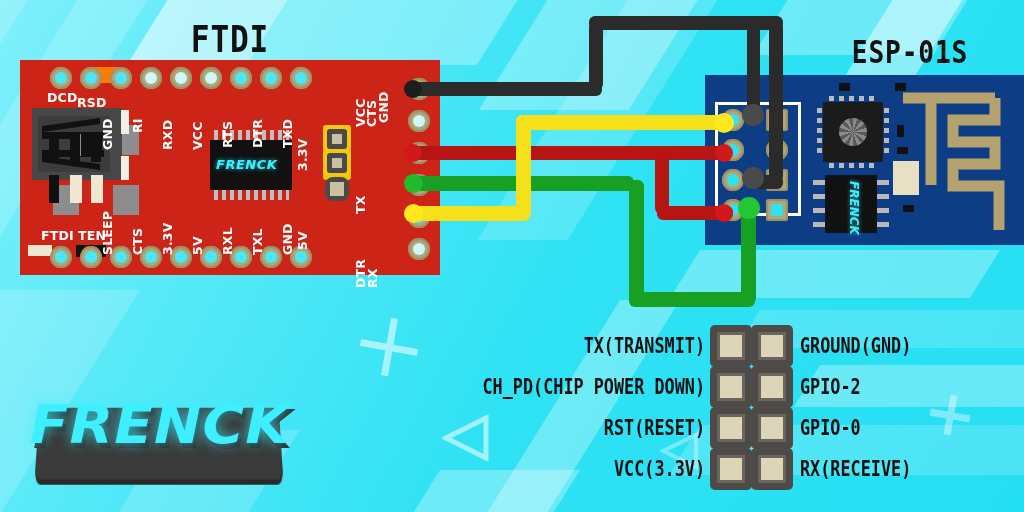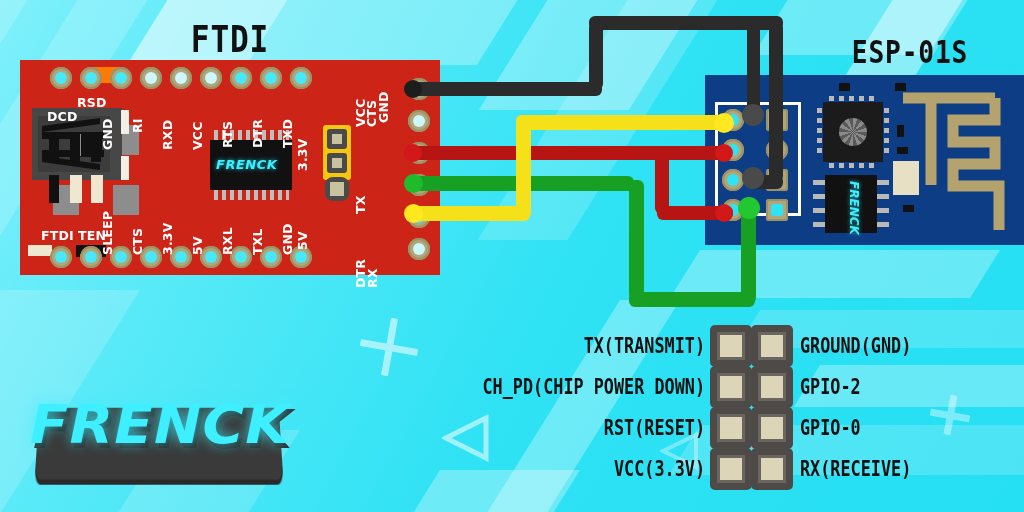--- a/index.html
+++ b/index.html
@@ -225,21 +225,21 @@
       <div class="pad" style="left:210px;top:7px;">
           <i></i>
         </div>
       <div class="pad" style="left:240px;top:7px;">
           <i></i>
         </div>
       <div class="pad" style="left:270px;top:7px;">
           <i></i>
         </div>
     </div>
-    <div class="pin-label" style="left:27px;top:49px;">DCD</div>
+    <div class="pin-label" style="left:27px;top:30px;">DCD</div>
     <div class="pin-label" style="left:57px;top:35px;">RSD</div>
     <div class="pin-label vert" style="left:95px;top:75px;">GND</div>
     <div class="pin-label vert" style="left:125px;top:58px;">RI</div>
     <div class="pin-label vert" style="left:155px;top:75px;">RXD</div>
     <div class="pin-label vert" style="left:185px;top:75px;">VCC</div>
     <div class="pin-label vert" style="left:215px;top:73px;">RTS</div>
     <div class="pin-label vert" style="left:245px;top:73px;">DTR</div>
     <div class="pin-label vert" style="left:275px;top:73px;">TXD</div>
 
     <div>

